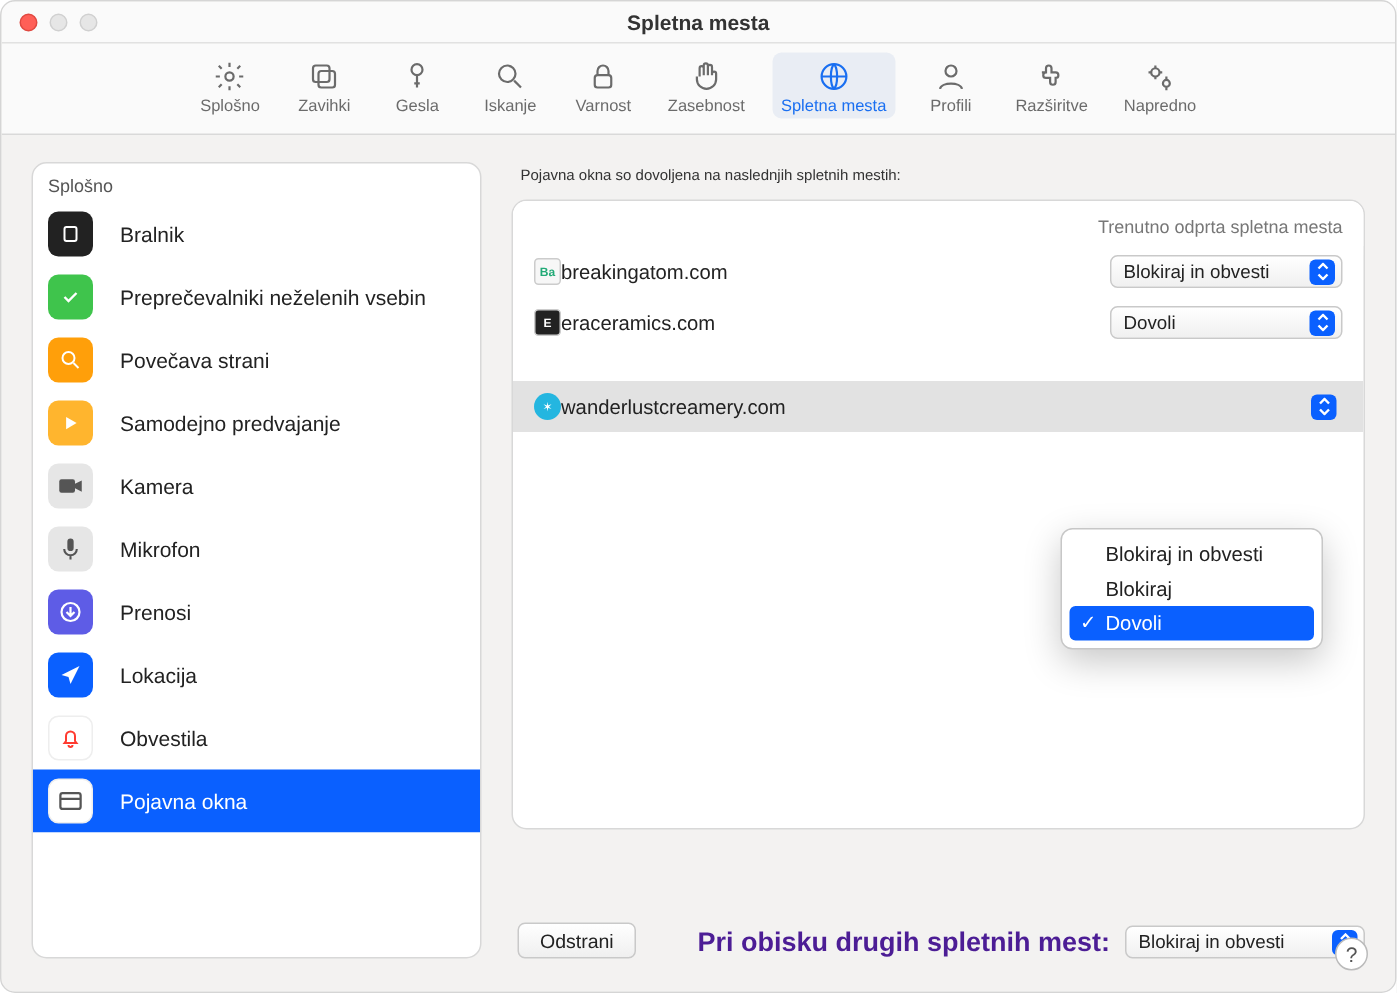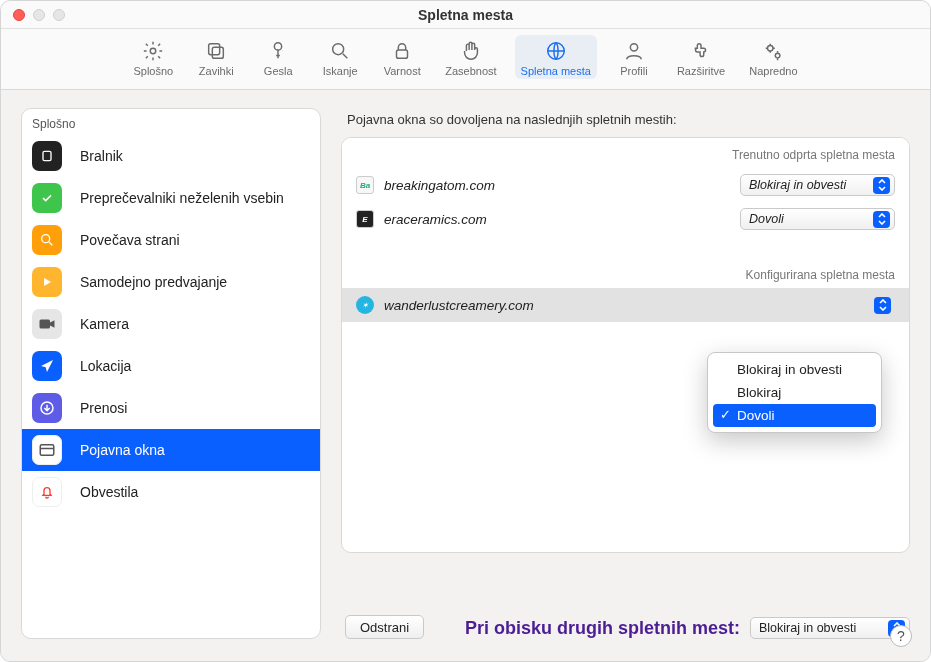--- a/index.html
+++ b/index.html
@@ -36,24 +36,24 @@
   .ic-cam { background:#e6e6e6; color:#555;}
   .ic-mic { background:#e6e6e6; color:#555;}
   .ic-share { background:#0a84ff; }
   .ic-loc { background:#0a60ff; }
   .ic-down { background:#5e5ce6; }
   .ic-bell { background:#fff; color:#ff3b30; border:1px solid #eee; }
   .ic-popup { background:#fff; color:#333; border:1px solid #eee; }
   .sidebar .item.selected .iicon.ic-popup { background:#fff; color:#333; }
   
   .content { flex:1; display:flex; flex-direction:column; }
-  .content .heading { font-size:13px; color:#333; padding:4px 0 10px 6px; }
+  .content .heading { font-size:10px; color:#333; padding:4px 0 10px 6px; }
   .sites-box { flex:1; background:#fff; border:1px solid #d8d8d8; border-radius:10px; overflow:hidden; display:flex; flex-direction:column;text-align:right; }
   .sites-box .group-head { font-size:12px; color:#777; padding:10px 14px 6px 14px; background:#fff; }
-  .site-row { display:flex; align-items:center; padding:6px 14px; gap:10px; font-size:13.5px; color:#222;font-style:italic; }
+  .site-row { display:flex; align-items:center; padding:6px 14px; font-size:13.5px; color:#222; }
   .site-row.selected { background:#e2e2e2; }
   .site-row .favicon { width:18px; height:18px; border-radius:3px; border:1px solid #ccc; display:flex; align-items:center; justify-content:center; font-size:8px; flex-shrink:0; }
   .site-row .favicon.ba { background:#f7f7f7; color:#2a7; font-weight:600; }
   .site-row .favicon.ec { background:#222; color:#fff; font-weight:600; }
   .site-row .favicon.wc { background:#24b6e0; color:#fff; border:none; border-radius:50%; }
   .site-row .spacer { flex:1; }
   .popup-select { min-width:155px; height:22px; border:1px solid #c9c9c9; border-radius:5px; background:linear-gradient(#fff,#f0f0f0); display:flex; align-items:center; padding:0 4px 0 8px; font-size:12.5px; color:#222; position:relative; }
   .popup-select .knob { width:17px; height:17px; background:#0a60ff; border-radius:4px; margin-left:auto; display:flex; align-items:center; justify-content:center; }
   .popup-select .knob svg { stroke:#fff; }
   .popup-select.ghost { border:none; background:transparent; }
@@ -214,52 +214,61 @@
       <div class="item">
         <span class="iicon ic-cam">
             <svg width="18" height="14" viewBox="0 0 24 18" fill="#555">
               <rect x="2" y="3" width="14" height="12" rx="2"></rect>
               <path d="M16 7l6-3v10l-6-3z"></path>
             </svg>
           </span>
         <span>Kamera</span>
       </div>
       <div class="item">
-        <span class="iicon ic-loc">
-            <svg width="16" height="16" viewBox="0 0 24 24" fill="#fff">
-              <path d="M3 12l18-9-9 18-2-7z"></path>
-            </svg>
-          </span>
-        <span>Lokacija</span>
+        <span class="iicon ic-mic">
+            <svg width="14" height="18" viewBox="0 0 20 24" fill="#555">
+              <rect x="7" y="2" width="6" height="12" rx="3"></rect>
+              <path d="M4 12a6 6 0 0 0 12 0M10 18v4" stroke="#555" stroke-width="2" fill="none"></path>
+            </svg>
+          </span>
+        <span>Mikrofon</span>
       </div>
       <div class="item">
         <span class="iicon ic-down">
             <svg width="16" height="16" viewBox="0 0 24 24" stroke="#fff" stroke-width="2.2" fill="none">
               <circle cx="12" cy="12" r="9"></circle>
               <path d="M12 7v8M8 12l4 4 4-4"></path>
             </svg>
           </span>
         <span>Prenosi</span>
+      </div>
+      <div class="item">
+        <span class="iicon ic-loc">
+            <svg width="16" height="16" viewBox="0 0 24 24" fill="#fff">
+              <path d="M3 12l18-9-9 18-2-7z"></path>
+            </svg>
+          </span>
+        <span>Lokacija</span>
+      </div>
+      <div class="item">
+        <span class="iicon ic-bell">
+            <svg width="16" height="16" viewBox="0 0 24 24" stroke="#ff3b30" stroke-width="2" fill="none">
+              <path d="M6 17h12l-1.5-2V10a4.5 4.5 0 0 0-9 0v5zM10 19a2 2 0 0 0 4 0"></path>
+            </svg>
+          </span>
+        <span>Obvestila</span>
       </div>
       <div class="item selected">
         <span class="iicon ic-popup">
             <svg width="18" height="16" viewBox="0 0 24 20" stroke="#555" stroke-width="2" fill="none">
               <rect x="3" y="3" width="18" height="14" rx="2"></rect>
               <path d="M3 8h18"></path>
             </svg>
           </span>
         <span>Pojavna okna</span>
-      </div>
-      <div class="item">
-        <span class="iicon ic-bell">
-            <svg width="16" height="16" viewBox="0 0 24 24" stroke="#ff3b30" stroke-width="2" fill="none">
-              <path d="M6 17h12l-1.5-2V10a4.5 4.5 0 0 0-9 0v5zM10 19a2 2 0 0 0 4 0"></path>
-            </svg>
-          </span>
-        <span>Obvestila</span>
       </div>
     </div>
   </div>
 
   <div class="content">
     <div class="heading">Pojavna okna so dovoljena na naslednjih spletnih mestih:</div>
     <div class="sites-box">
       <div class="group-head">Trenutno odprta spletna mesta</div>
 
       <div class="site-row">
@@ -284,21 +293,20 @@
           <span>Dovoli</span>
           <span class="knob">
               <svg width="10" height="12" viewBox="0 0 10 12" stroke-width="1.6" fill="none">
                 <path d="M2 4l3-3 3 3M2 8l3 3 3-3"></path>
               </svg>
             </span>
         </div>
       </div>
 
       <div style="height:22px"></div>
-      <div class="group-head">Konfigurirana spletna mesta</div>
 
       <div class="site-row selected">
         <span class="favicon wc">✶</span>
         <span>wanderlustcreamery.com</span>
         <span class="spacer"></span>
         <div class="popup-select ghost">
           <span class="knob" style="margin-left:auto">
               <svg width="10" height="12" viewBox="0 0 10 12" stroke-width="1.6" fill="none">
                 <path d="M2 4l3-3 3 3M2 8l3 3 3-3"></path>
               </svg>

